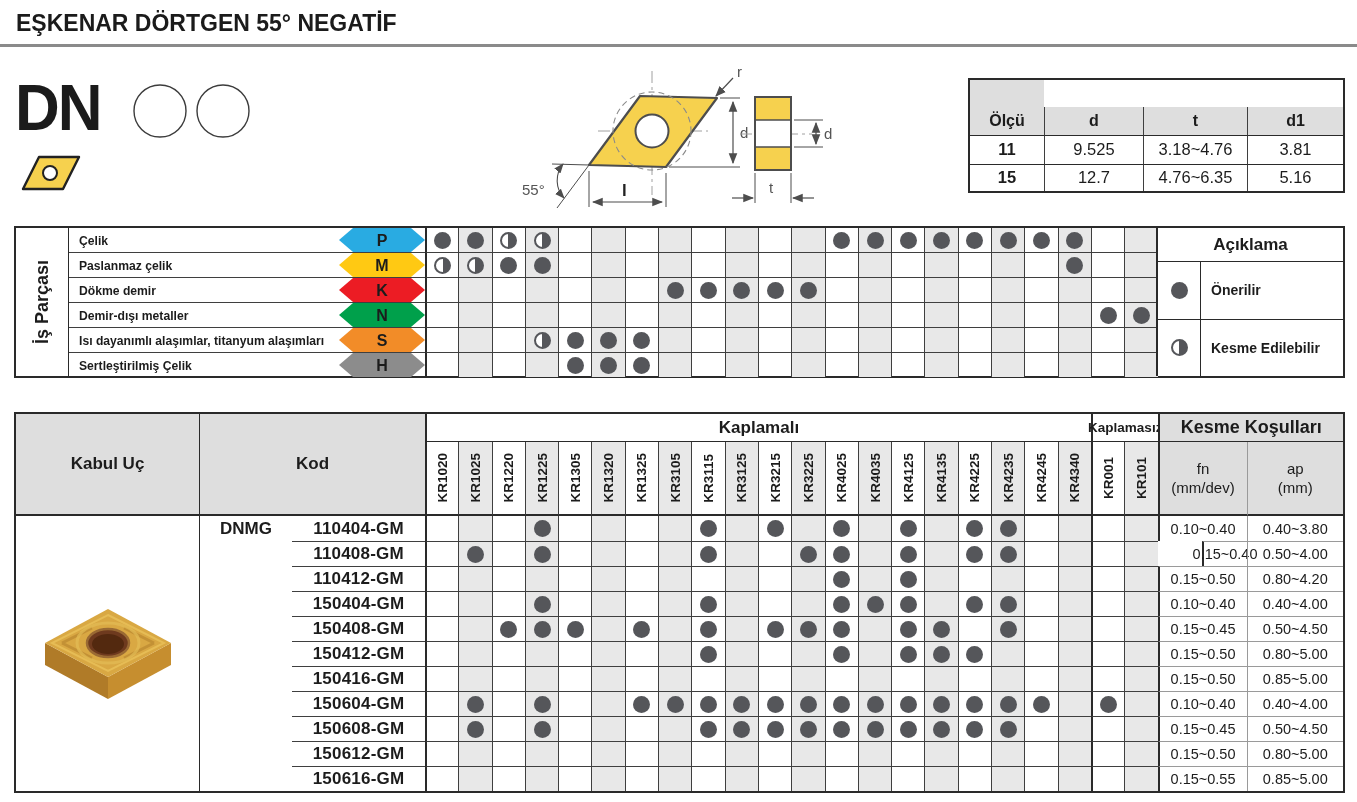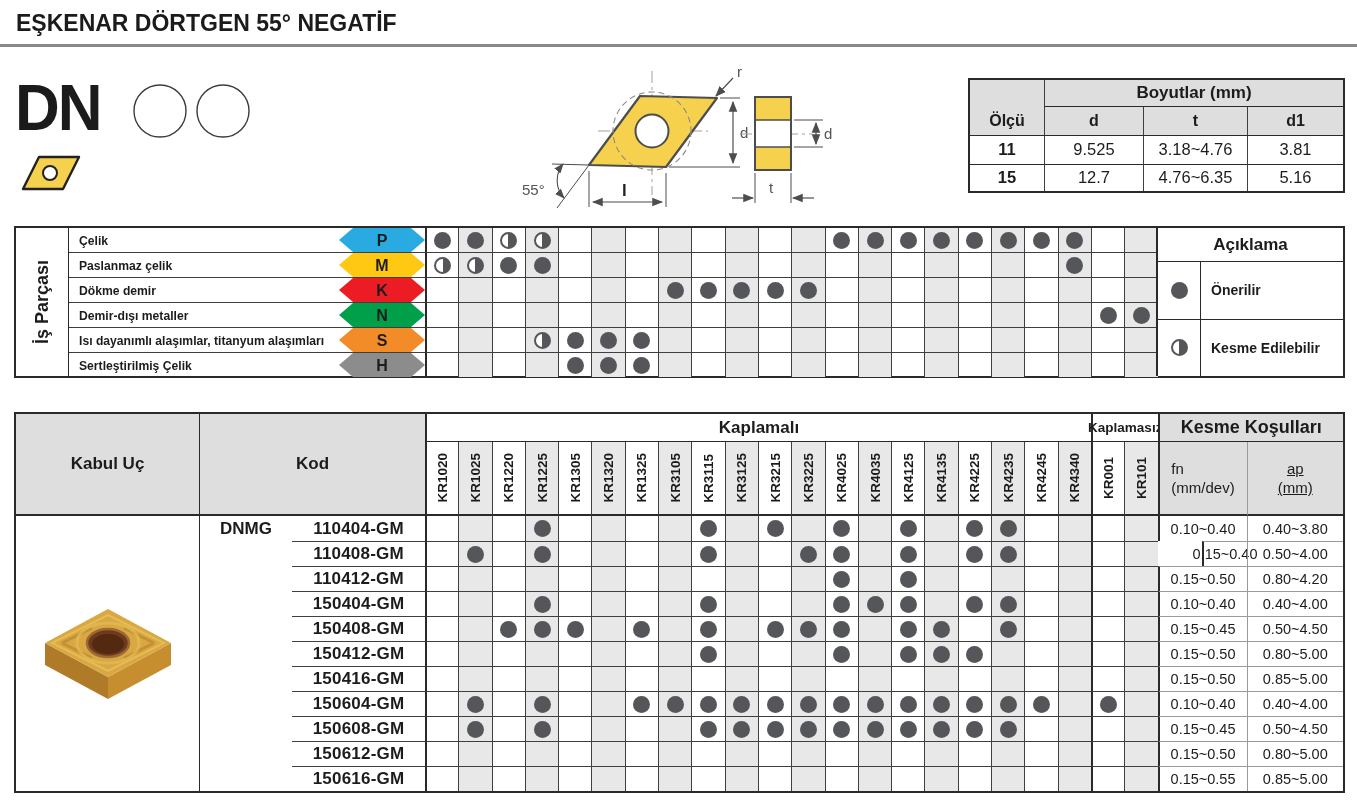--- a/index.html
+++ b/index.html
@@ -117,21 +117,20 @@
 
   <line x1="255" y1="118" x2="255" y2="148" stroke="#4d4d4d" stroke-width="1"></line>
   <line x1="291" y1="118" x2="291" y2="148" stroke="#4d4d4d" stroke-width="1"></line>
   <line x1="232" y1="143" x2="253" y2="143" stroke="#4d4d4d" stroke-width="1.2" marker-end="url(#arr)"></line>
   <line x1="293" y1="143" x2="314" y2="143" stroke="#4d4d4d" stroke-width="1.2" marker-start="url(#arr)"></line>
   <text x="269" y="138" class="dwg-lab">t</text>
 </svg>
 
 <div id="dims" class="abs grid">
     <div class="cell hdr" style="grid-area: 1 / 1;"></div>
-    <div class="cell hdr b v1 hb1" style="grid-area: 1 / 2 / auto / 5; font-size: 17px;">Boyutlar (mm)</div>
     <div class="cell hdr b hb1" style="grid-area: 2 / 1; font-size: 16px;">Ölçü</div>
     <div class="cell hdr b hb1 v1" style="grid-area: 2 / 2; font-size: 16px;">d</div>
     <div class="cell hdr b hb1 v1" style="grid-area: 2 / 3; font-size: 16px;">t</div>
     <div class="cell hdr b hb1 v1" style="grid-area: 2 / 4; font-size: 16px;">d1</div>
     <div class="cell b" style="grid-area: 3 / 1; font-size: 16.5px; border-top-color: rgb(42, 42, 42);">11</div>
     <div class="cell v1" style="grid-area: 3 / 2; font-size: 16.5px; border-top-color: rgb(42, 42, 42);">9.525</div>
     <div class="cell v1" style="grid-area: 3 / 3; font-size: 16.5px; border-top-color: rgb(42, 42, 42);">3.18~4.76</div>
     <div class="cell v1" style="grid-area: 3 / 4; font-size: 16.5px; border-top-color: rgb(42, 42, 42);">3.81</div>
     <div class="cell ht b" style="grid-area: 4 / 1; font-size: 16.5px; border-top-color: rgb(42, 42, 42);">15</div>
     <div class="cell v1 ht" style="grid-area: 4 / 2; font-size: 16.5px; border-top-color: rgb(42, 42, 42);">12.7</div>
@@ -472,23 +471,23 @@
     <div class="cell v1 alt hb2" style="grid-area: 2 / 23;">
       <span class="vert grade-lab">KR4340</span>
     </div>
     <div class="cell v2 hb2" style="grid-area: 2 / 24;">
       <span class="vert grade-lab">KR001</span>
     </div>
     <div class="cell v1 alt hb2" style="grid-area: 2 / 25;">
       <span class="vert grade-lab">KR101</span>
     </div>
     <div class="cell hdr v2 hb2" style="grid-area: 2 / 26;">
-      <div style="text-align:left;font-size:15px;line-height:19px;">fn<br>(mm/dev)</div>
-    </div>
-    <div class="cell hdr vg hb2" style="grid-area: 2 / 27; text-decoration: underline;">
+      <div style="text-align:center;font-size:15px;line-height:19px;">fn<br>(mm/dev)</div>
+    </div>
+    <div class="cell hdr vg hb2" style="grid-area: 2 / 27;">
       <div style="text-align:center;font-size:15px;line-height:19px;">ap<br>(mm)</div>
     </div>
     <div class="cell br" style="grid-area: 3 / 1 / 14;">
 <svg width="172" height="112" viewBox="0 0 172 112">
   <polygon points="23,45 86,79 86,101 23,67" fill="#B07B28"></polygon>
   <polygon points="149,45 86,79 86,101 149,67" fill="#C68E2F"></polygon>
   <polygon points="86,11 149,45 86,79 23,45" fill="#D9A843"></polygon>
   <polygon points="86,17 142,45 86,73 30,45" fill="none" stroke="#E8C15A" stroke-width="2" opacity="0.8"></polygon>
   <path d="M40,45 L70,30 M40,45 L70,60 M132,45 L102,30 M132,45 L102,60" stroke="#B9882F" stroke-width="3" fill="none" opacity="0.7"></path>
   <ellipse cx="86" cy="45" rx="31" ry="20" fill="none" stroke="#E3BC55" stroke-width="3" opacity="0.7"></ellipse>

